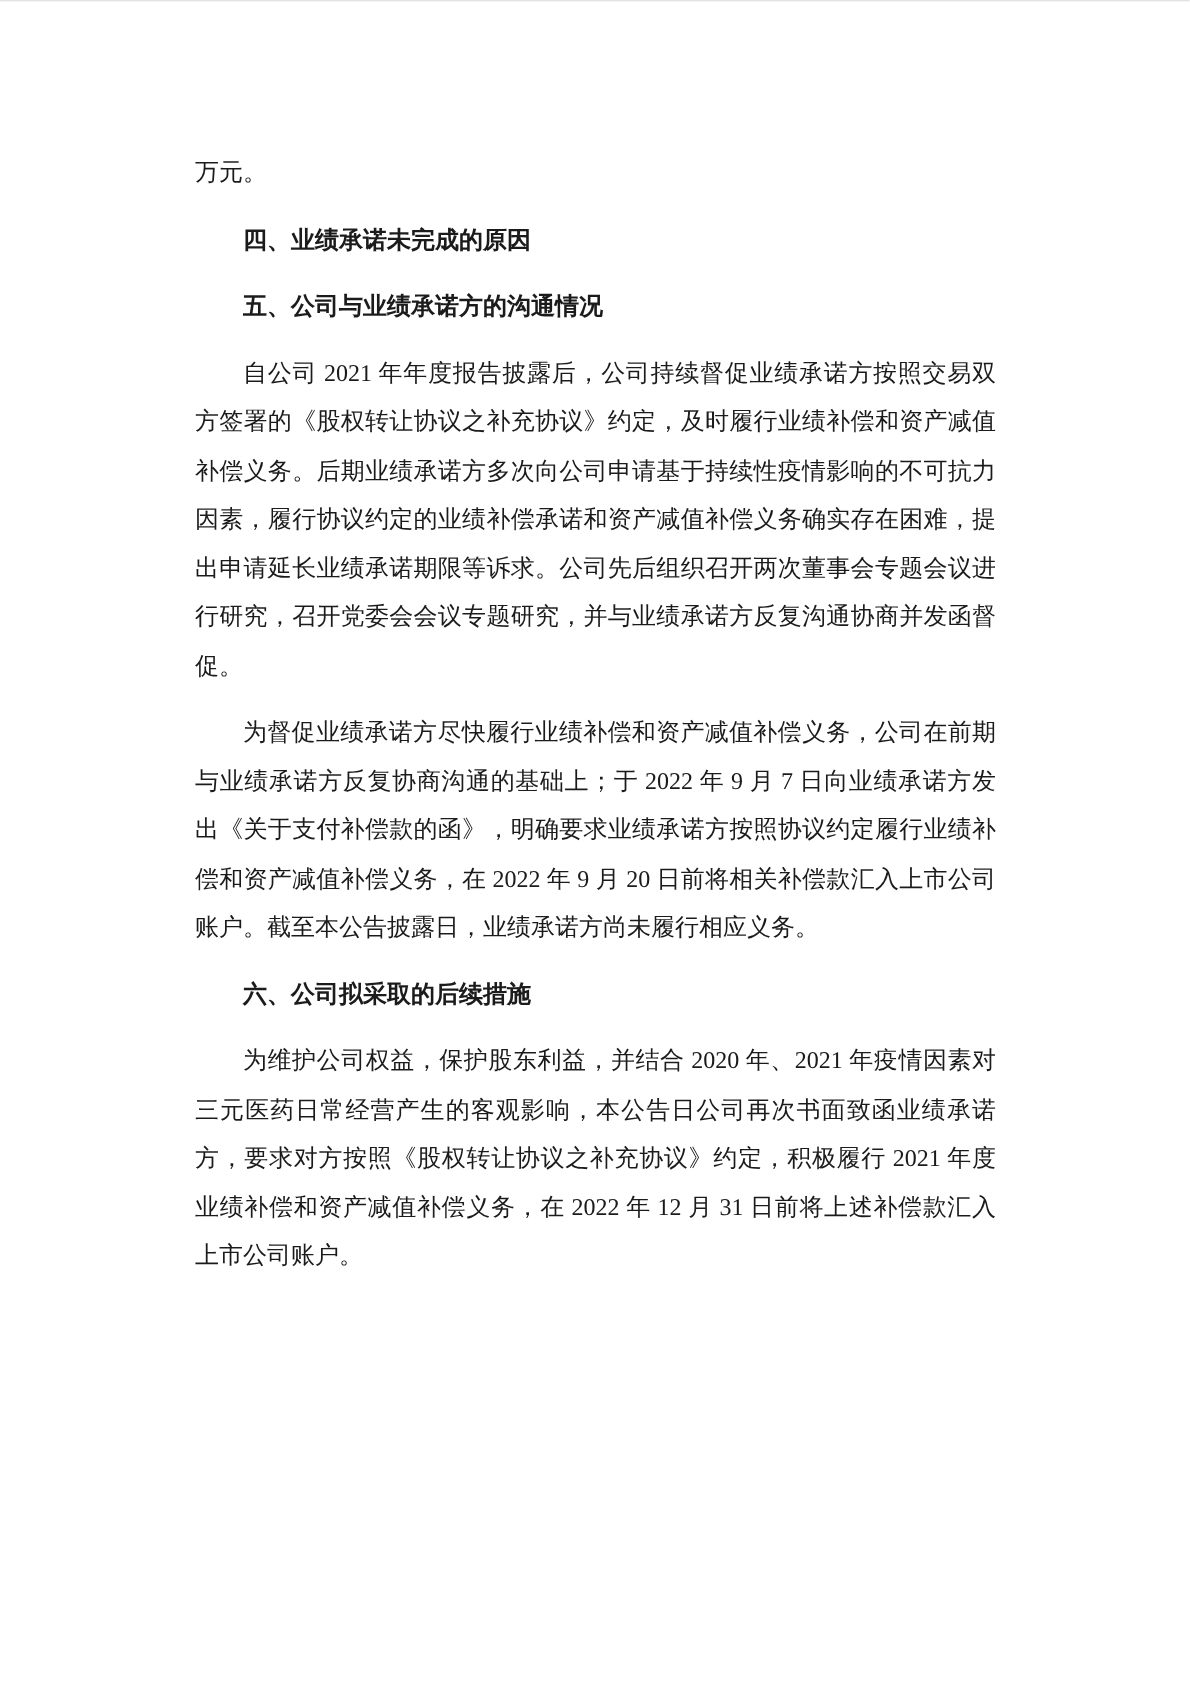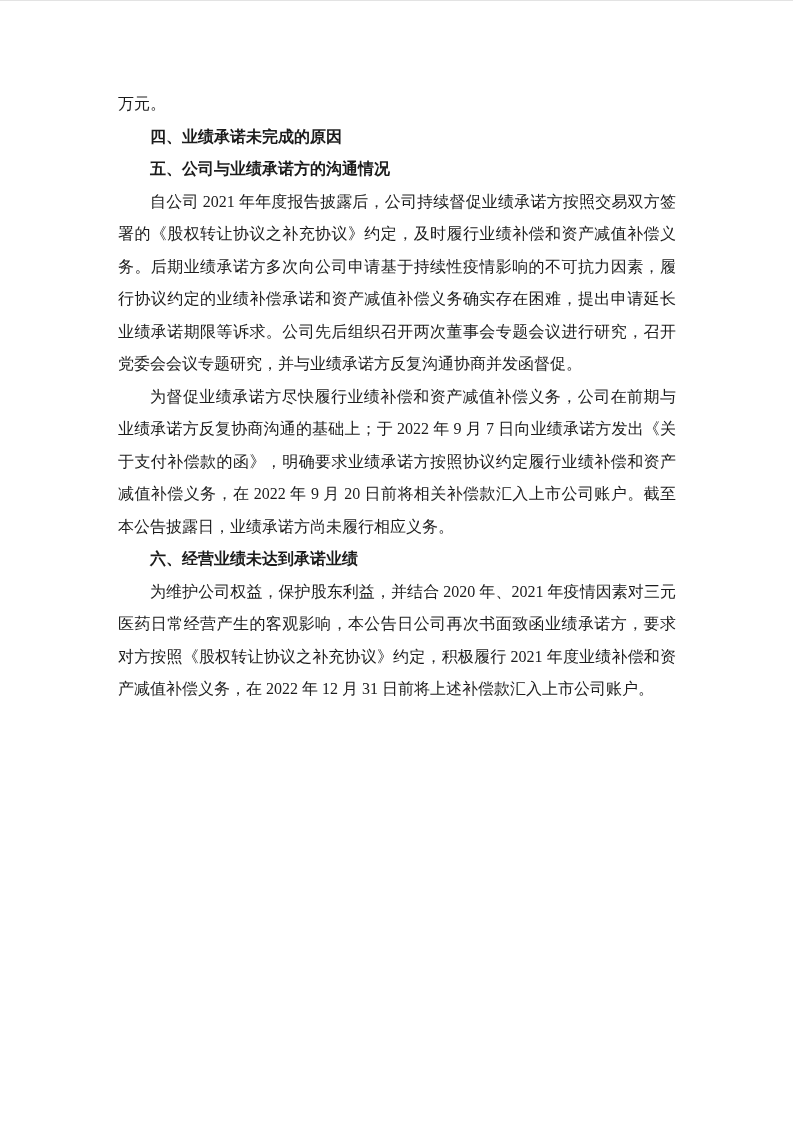--- a/index.html
+++ b/index.html
@@ -17,45 +17,45 @@
     box-sizing: border-box;
   }
   .page {
     box-sizing: border-box;
     width: 793px;
     height: 1121px;
     padding: 87px 117px 0 118px;
     background: #ffffff;
   }
   .page p, .page h2 {
-    margin: 0;
+    margin: 12px;
     padding: 0;
     font-size: 16px;
     line-height: 32.5px;
     text-align: justify;
     letter-spacing: 0;
   }
   .para-cont {
     text-indent: 0;
   }
   .para {
     text-indent: 2em;
   }
   .sec-heading {
-    font-family: Liberation Serif, serif;
+    font-family: Liberation Mono, monospace;
     font-weight: bold;
     font-size: 16px;
     text-indent: 2em;
     text-align: left;
   }
 </style>
 </head>
 <body>
 
 <div class="page">
   <p class="para-cont">万元。</p>
   <h2 class="sec-heading">四、业绩承诺未完成的原因</h2>
   <h2 class="sec-heading">五、公司与业绩承诺方的沟通情况</h2>
   <p class="para">自公司 2021 年年度报告披露后，公司持续督促业绩承诺方按照交易双方签署的《股权转让协议之补充协议》约定，及时履行业绩补偿和资产减值补偿义务。后期业绩承诺方多次向公司申请基于持续性疫情影响的不可抗力因素，履行协议约定的业绩补偿承诺和资产减值补偿义务确实存在困难，提出申请延长业绩承诺期限等诉求。公司先后组织召开两次董事会专题会议进行研究，召开党委会会议专题研究，并与业绩承诺方反复沟通协商并发函督促。</p>
   <p class="para">为督促业绩承诺方尽快履行业绩补偿和资产减值补偿义务，公司在前期与业绩承诺方反复协商沟通的基础上；于 2022 年 9 月 7 日向业绩承诺方发出《关于支付补偿款的函》，明确要求业绩承诺方按照协议约定履行业绩补偿和资产减值补偿义务，在 2022 年 9 月 20 日前将相关补偿款汇入上市公司账户。截至本公告披露日，业绩承诺方尚未履行相应义务。</p>
-  <h2 class="sec-heading">六、经营业绩未达到承诺业绩</h2>
+  <h2 class="sec-heading">六、公司拟采取的后续措施</h2>
   <p class="para">为维护公司权益，保护股东利益，并结合 2020 年、2021 年疫情因素对三元医药日常经营产生的客观影响，本公告日公司再次书面致函业绩承诺方，要求对方按照《股权转让协议之补充协议》约定，积极履行 2021 年度业绩补偿和资产减值补偿义务，在 2022 年 12 月 31 日前将上述补偿款汇入上市公司账户。</p>
 </div>
 
 </body></html>

